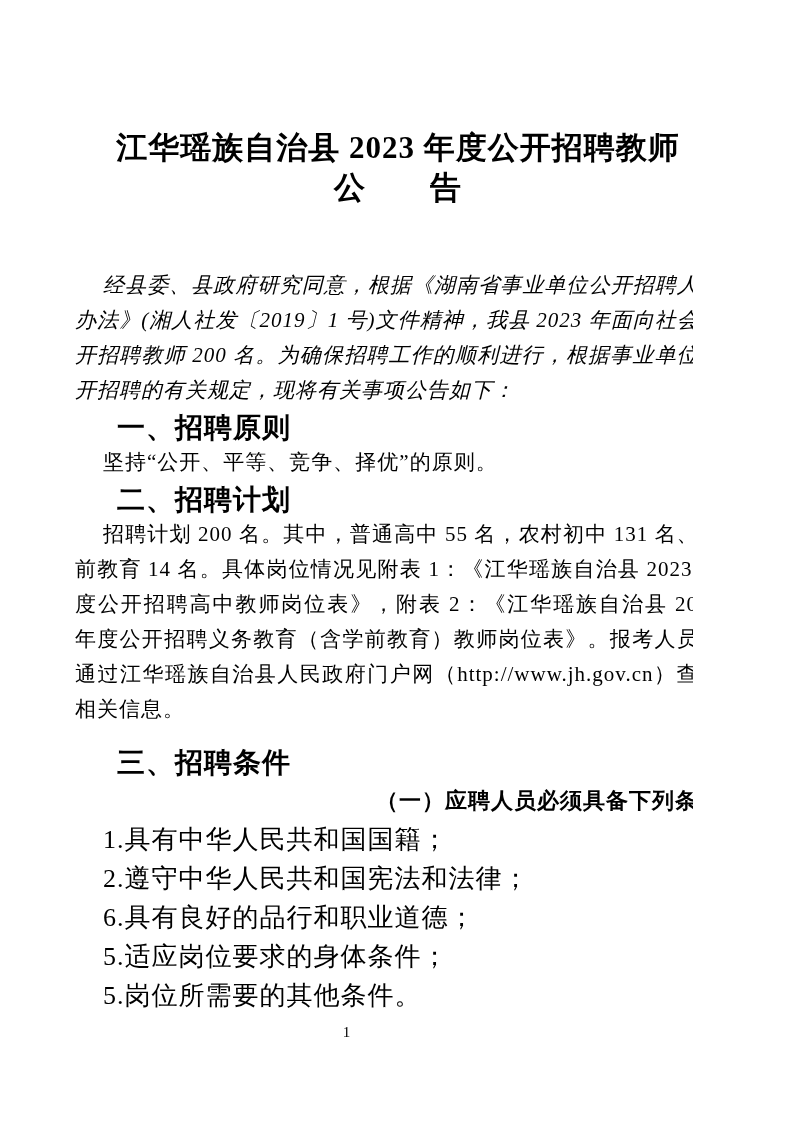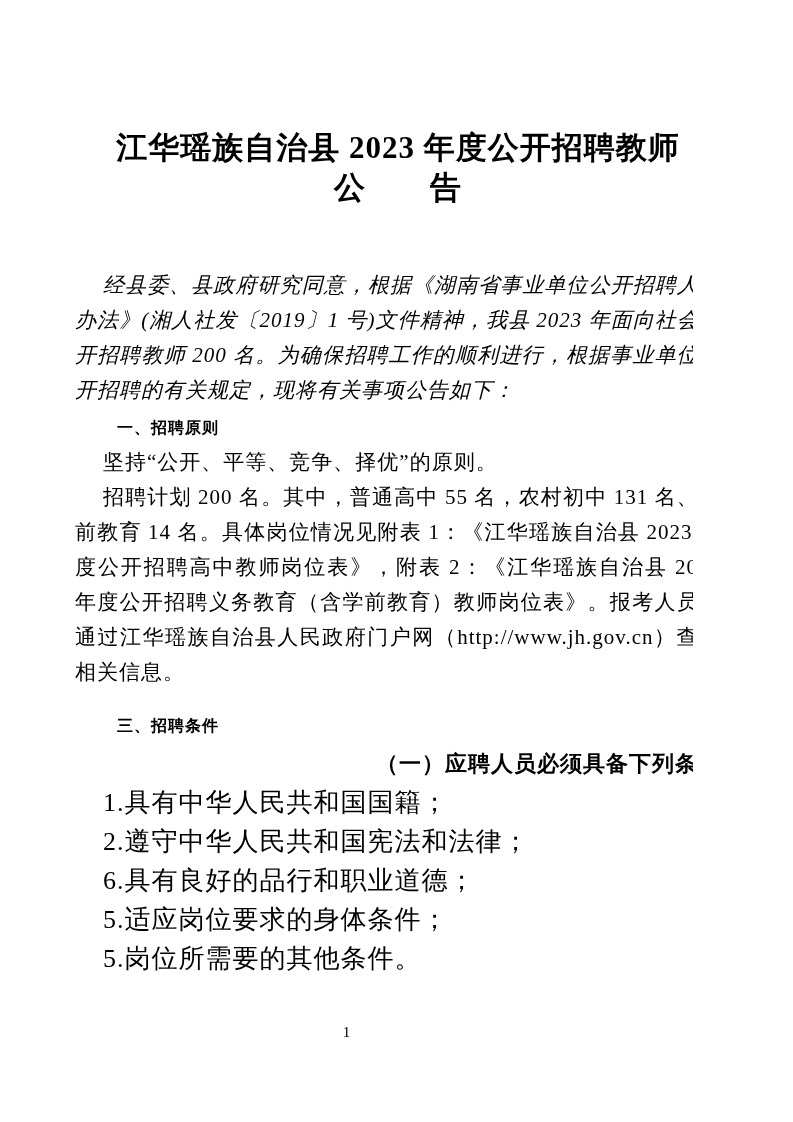--- a/index.html
+++ b/index.html
@@ -37,21 +37,21 @@
     font-size: 21px;
     line-height: 35px;
     letter-spacing: 1px;
     text-align: justify;
     text-indent: 28px;
     font-family: "Liberation Serif", "DejaVu Serif", serif;
   }
   .intro { margin-top: 60px; font-style: italic; }
   .h-hei {
     margin: 2px 0 0 0;
-    font-size: 16px;
+    font-size: 28px;
     line-height: 35px;
     font-weight: 700;
     text-indent: 42px;
     letter-spacing: 1px;
     font-family: "Liberation Sans", "DejaVu Sans", sans-serif;
   }
   .h-hei.sec3 { margin-top: 18px; }
   .h-kai {
     margin: 2px 0 0 0;
     font-size: 22px;
@@ -89,20 +89,21 @@
     <h1 class="doc-title">
       <span class="title-line">江华瑶族自治县 2023 年度公开招聘教师</span>
       <span class="title-line">公　　告</span>
     </h1>
 
     <p class="para intro">经县委、县政府研究同意，根据《湖南省事业单位公开招聘人员办法》(湘人社发〔2019〕1 号)文件精神，我县 2023 年面向社会公开招聘教师 200 名。为确保招聘工作的顺利进行，根据事业单位公开招聘的有关规定，现将有关事项公告如下：</p>
 
     <h2 class="h-hei">一、招聘原则</h2>
     <p class="para">坚持“公开、平等、竞争、择优”的原则。</p>
 
+    <h2 class="h-hei">二、招聘计划</h2>
     <p class="para">招聘计划 200 名。其中，普通高中 55 名，农村初中 131 名、学前教育 14 名。具体岗位情况见附表 1：《江华瑶族自治县 2023 年度公开招聘高中教师岗位表》，附表 2：《江华瑶族自治县 2023 年度公开招聘义务教育（含学前教育）教师岗位表》。报考人员可通过江华瑶族自治县人民政府门户网（http://www.jh.gov.cn）查阅相关信息。</p>
 
     <h2 class="h-hei sec3">三、招聘条件</h2>
     <h3 class="h-kai">（一）应聘人员必须具备下列条件</h3>
 
     <p class="list-item">1.具有中华人民共和国国籍；</p>
     <p class="list-item">2.遵守中华人民共和国宪法和法律；</p>
     <p class="list-item">6.具有良好的品行和职业道德；</p>
     <p class="list-item">5.适应岗位要求的身体条件；</p>
     <p class="list-item">5.岗位所需要的其他条件。</p>

